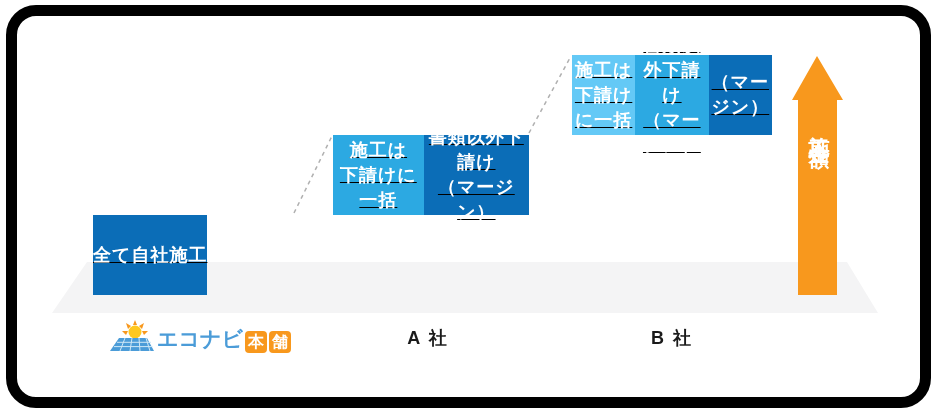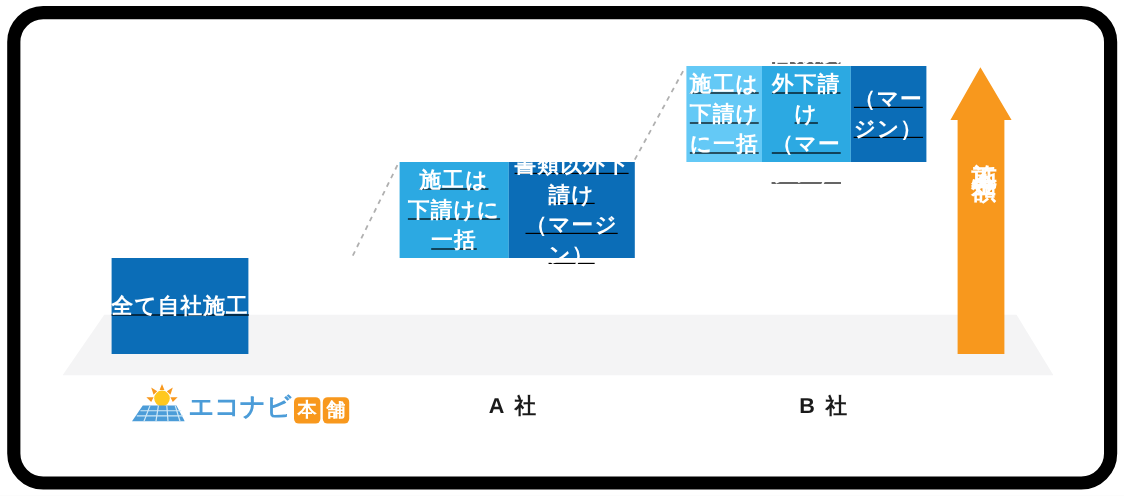--- a/index.html
+++ b/index.html
@@ -79,21 +79,21 @@
     position: absolute;
     top: 326px;
     width: 120px;
     text-align: center;
     font-size: 18px;
     font-weight: bold;
     color: #1a1a1a;
     letter-spacing: 2px;
   }
   .label-a { left: 368px; }
-  .label-b { left: 588px; text-align: right; }
+  .label-b { left: 612px; }
   .logo {
     position: absolute;
     left: 108px;
     top: 317px;
     height: 36px;
     display: flex;
     align-items: flex-end;
   }
   .logo-text {
     color: #4b9cd8;

